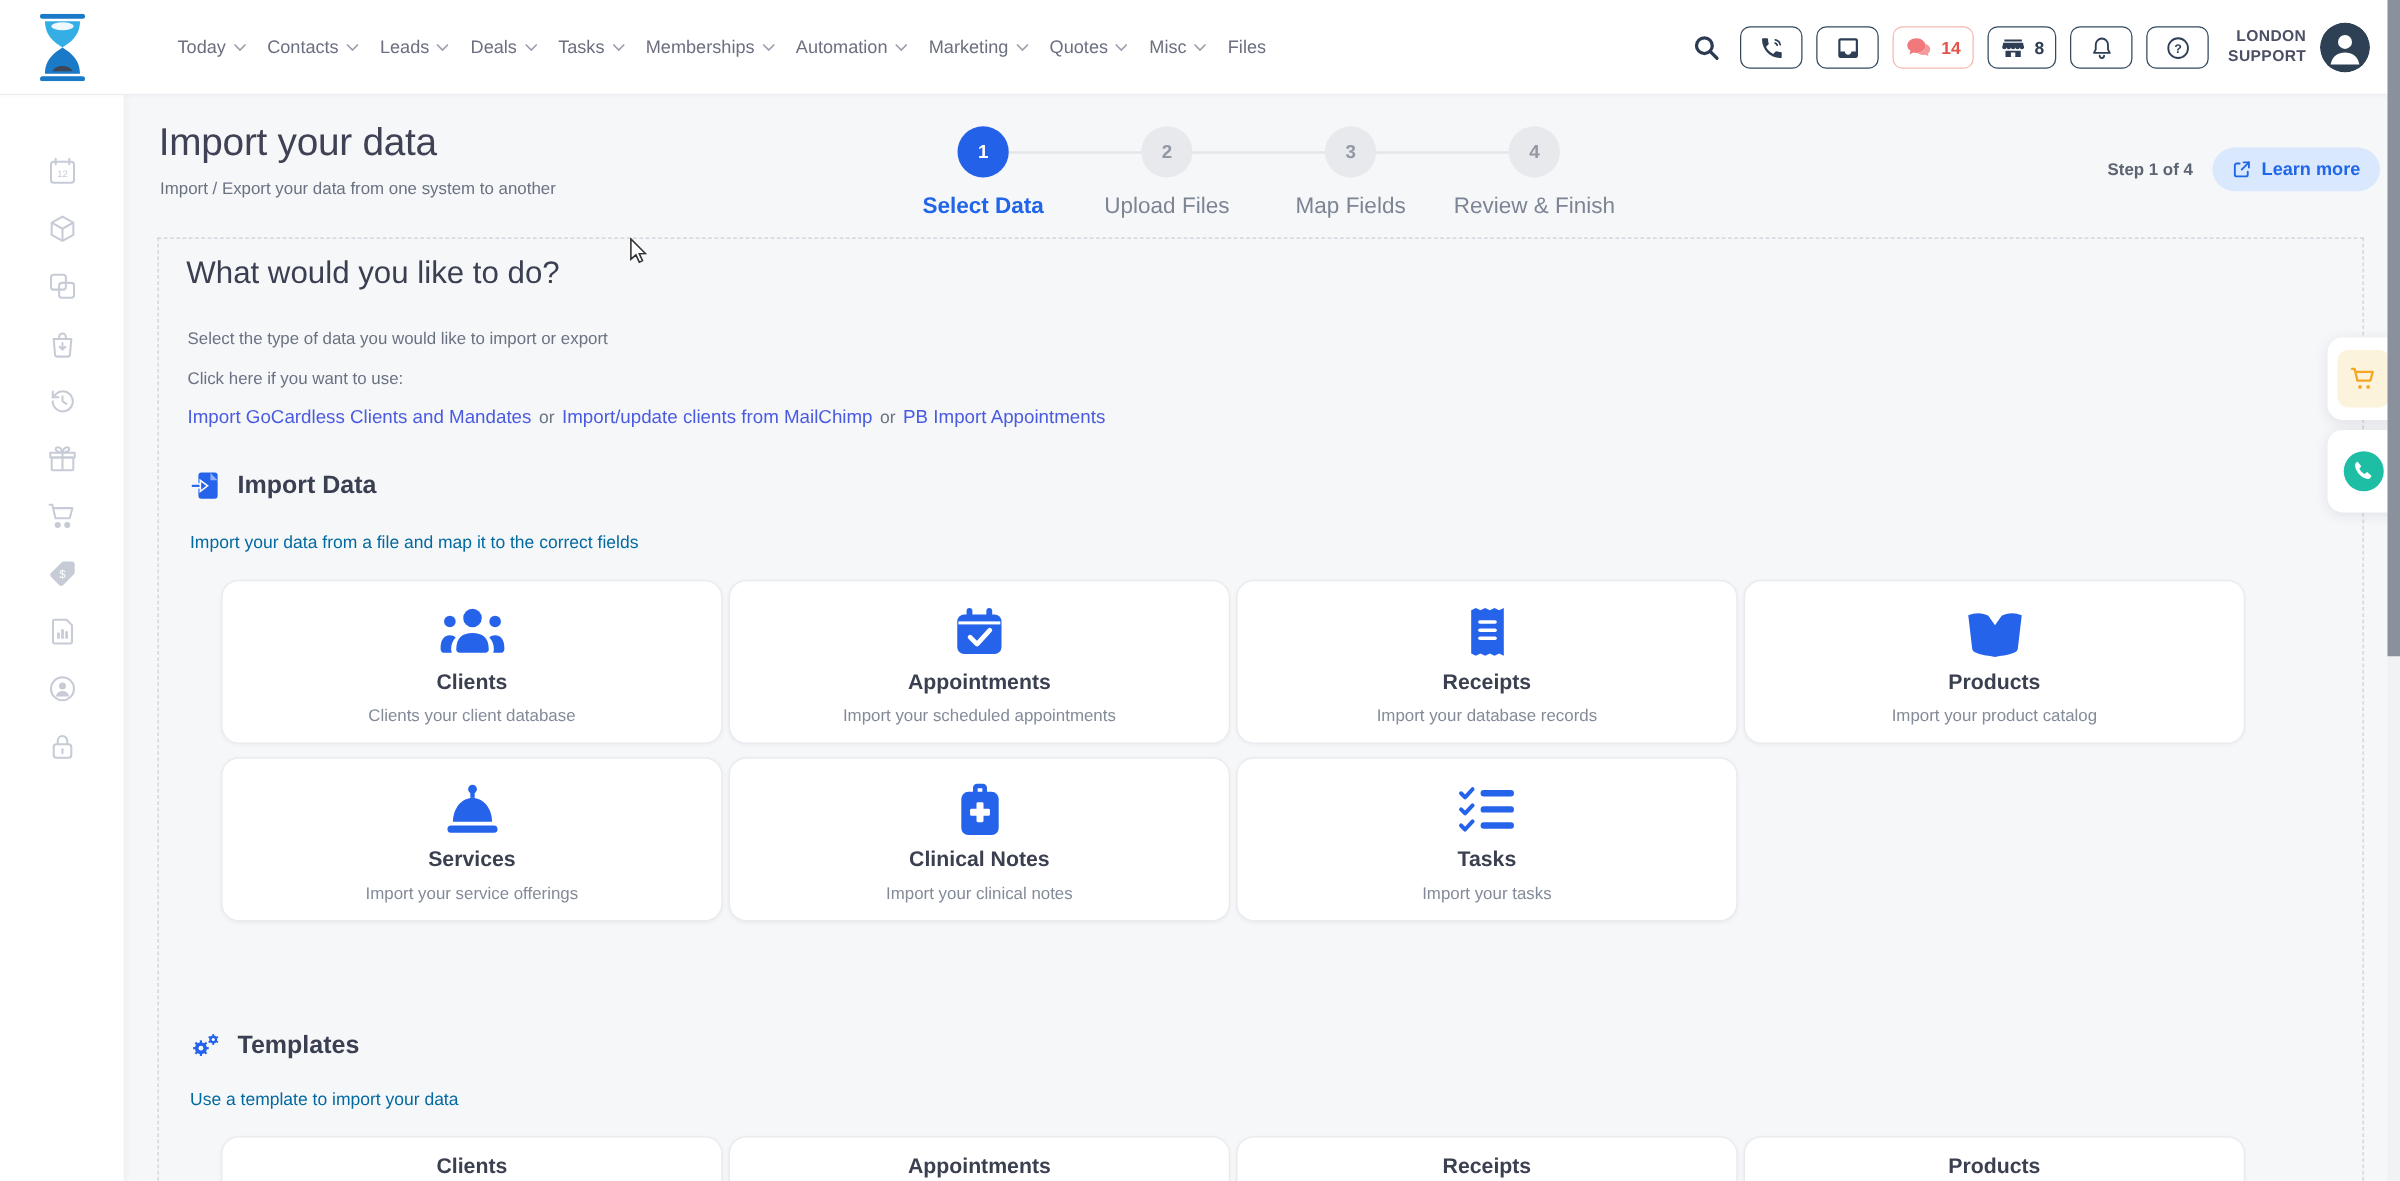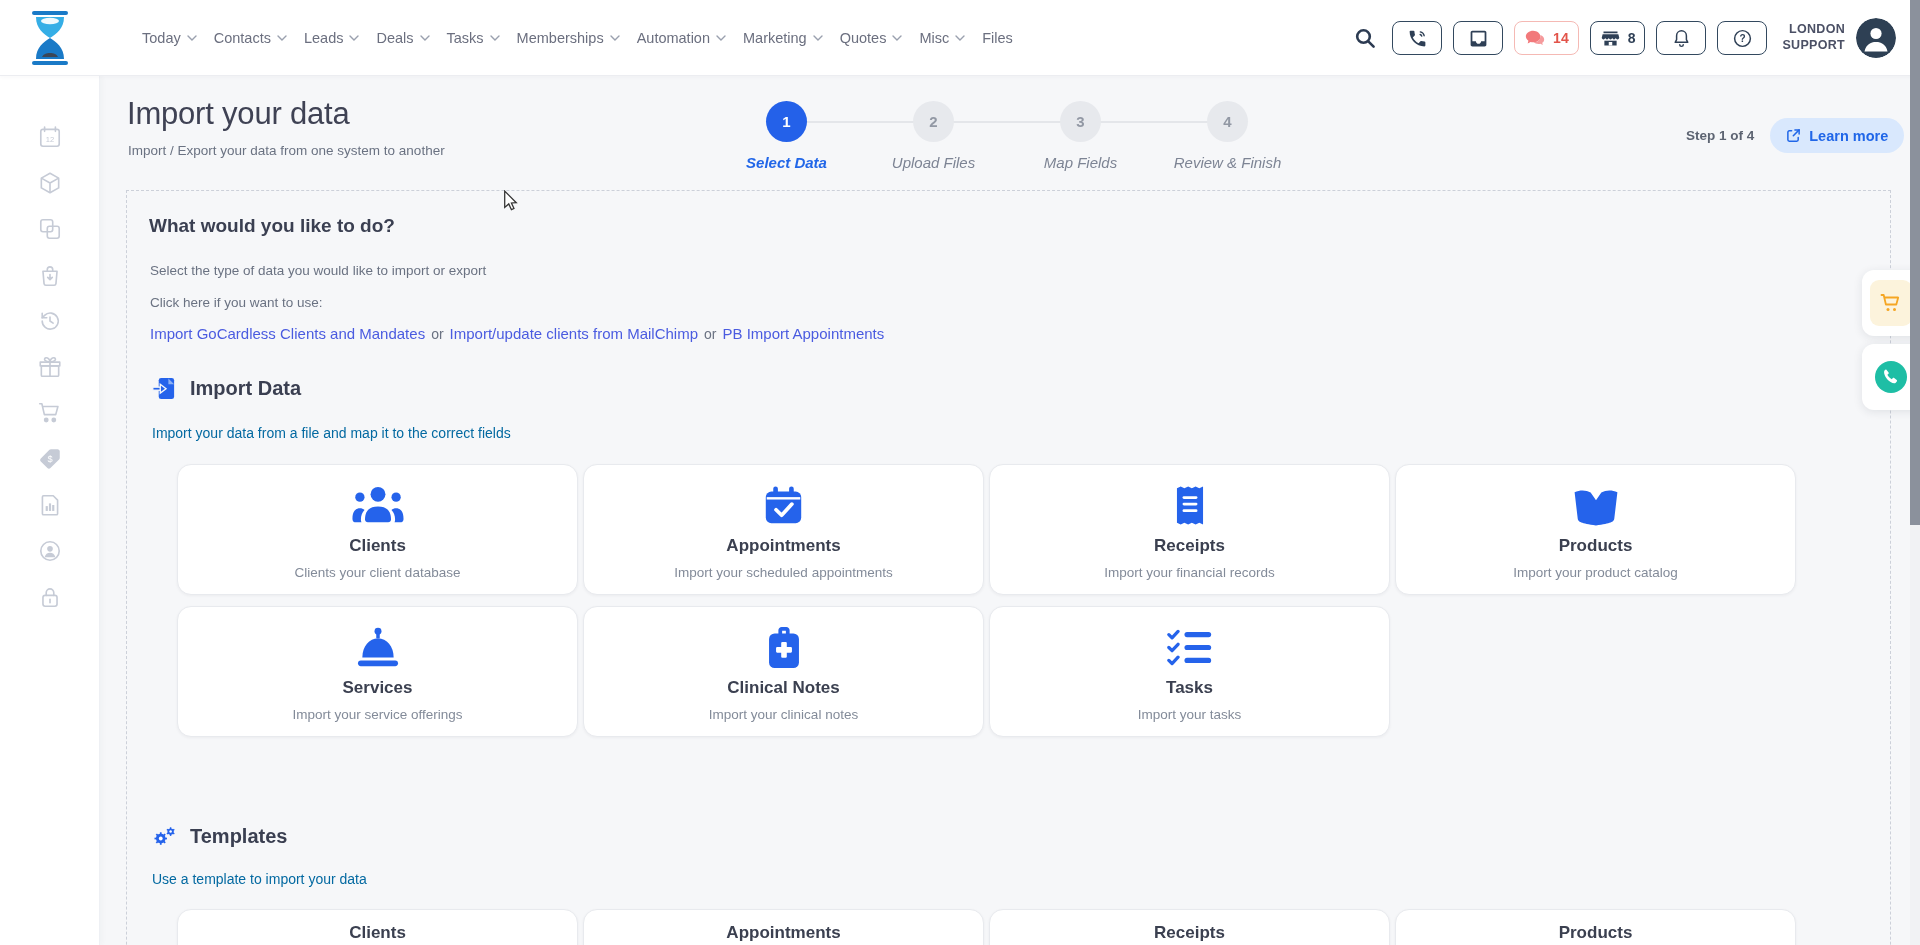--- a/index.html
+++ b/index.html
@@ -33,33 +33,33 @@
   .page-title { position:absolute; left:127px; top:96px; font-size:31px; font-weight:500; color:#3f4254; letter-spacing:-.2px; }
   .page-subtitle { position:absolute; left:128px; top:143px; font-size:13.5px; color:#6a7282; }
 
   
   .stepper { position:absolute; left:713px; top:101px; width:588px; display:flex; }
   .stepper-line { position:absolute; left:73px; right:73px; top:20px; height:2px; background:#e4e6ea; }
   .step { width:147px; display:flex; flex-direction:column; align-items:center; cursor:pointer; position:relative; }
   .step-circle { width:41px; height:41px; border-radius:50%; background:#e7e9ed; color:#9298a4;
     display:flex; align-items:center; justify-content:center; font-size:15px; font-weight:700; z-index:1; }
   .step.active .step-circle { background:#2461e9; color:#fff; }
-  .step-label { margin-top:12px; font-size:15px; color:#7d8494;font-style:italic; }
+  .step-label { margin-top:12px; font-size:18px; color:#7d8494; }
   .step.active .step-label { color:#2166e8; font-weight:700; }
 
   .step-meta { position:absolute; left:1686px; top:118px; display:flex; align-items:center; gap:16px; }
   .step-counter { font-size:13.5px; font-weight:600; color:#5d6472; }
   .learn-more { height:35px; border-radius:18px; background:#d9e8fd; color:#2066e8; border:none;
     display:flex; align-items:center; gap:8px; padding:0 16px; font-size:14.5px; font-weight:700; cursor:pointer;
     font-family:"Liberation Sans", sans-serif; }
 
   
   .panel { position:absolute; left:126px; top:190px; width:1765px; height:900px;
     border:1.5px dashed #ccd0d9; }
-  .intro-heading { position:absolute; left:22px; top:24px; font-size:19px; font-weight:700; color:#3a3f51; }
+  .intro-heading { position:absolute; left:22px; top:13px; font-size:25px; font-weight:400; color:#3a3f51; }
   .intro-sub { position:absolute; left:23px; top:72px; font-size:13.5px; color:#6a7282; }
   .intro-prompt { position:absolute; left:23px; top:104px; font-size:13.5px; color:#6a7282; }
   .intro-links { position:absolute; left:23px; top:134px; font-size:15px; }
   .intro-links a { color:#4a5be0; text-decoration:none; font-weight:500; cursor:pointer; }
   .or-sep { color:#6a7282; font-size:14px; padding:0 6px; }
 
   .section-head { position:absolute; display:flex; align-items:center; gap:13px; }
   .section-title { font-size:20px; font-weight:700; color:#3a3f51; }
   .section-sub { position:absolute; font-size:14px; color:#0369a1;margin-top:12px; }
 
@@ -373,21 +373,21 @@
     <div class="import-card">
       <span class="card-icon">
           <svg width="30" height="41" viewBox="0 0 32 44">
             <path fill="#2563eb" d="M2,3.5 L6,1.5 L10,3.5 L14,1.5 L18,3.5 L22,1.5 L26,3.5 L30,1.5 V42.5 L26,40.5 L22,42.5 L18,40.5 L14,42.5 L10,40.5 L6,42.5 L2,40.5 Z"></path>
             <rect x="8" y="12" width="16" height="3" rx="1.5" fill="#fff"></rect>
             <rect x="8" y="19" width="16" height="3" rx="1.5" fill="#fff"></rect>
             <rect x="8" y="26" width="16" height="3" rx="1.5" fill="#fff"></rect>
           </svg>
         </span>
       <div class="card-title">Receipts</div>
-      <div class="card-desc">Import your financial records</div>
+      <div class="card-desc">Import your database records</div>
     </div>
     <div class="import-card">
       <span class="card-icon">
           <svg width="50" height="41" viewBox="0 0 56 46">
             <path fill="#2563eb" d="M4,8 C10,5.5 17,5.5 22,8.5 L28,17 L34,8.5 C39,5.5 46,5.5 52,8 L48.5,38 C48,41.5 45,43 28,45.5 C11,43 8,41.5 7.5,38 Z"></path>
           </svg>
         </span>
       <div class="card-title">Products</div>
       <div class="card-desc">Import your product catalog</div>
     </div>

